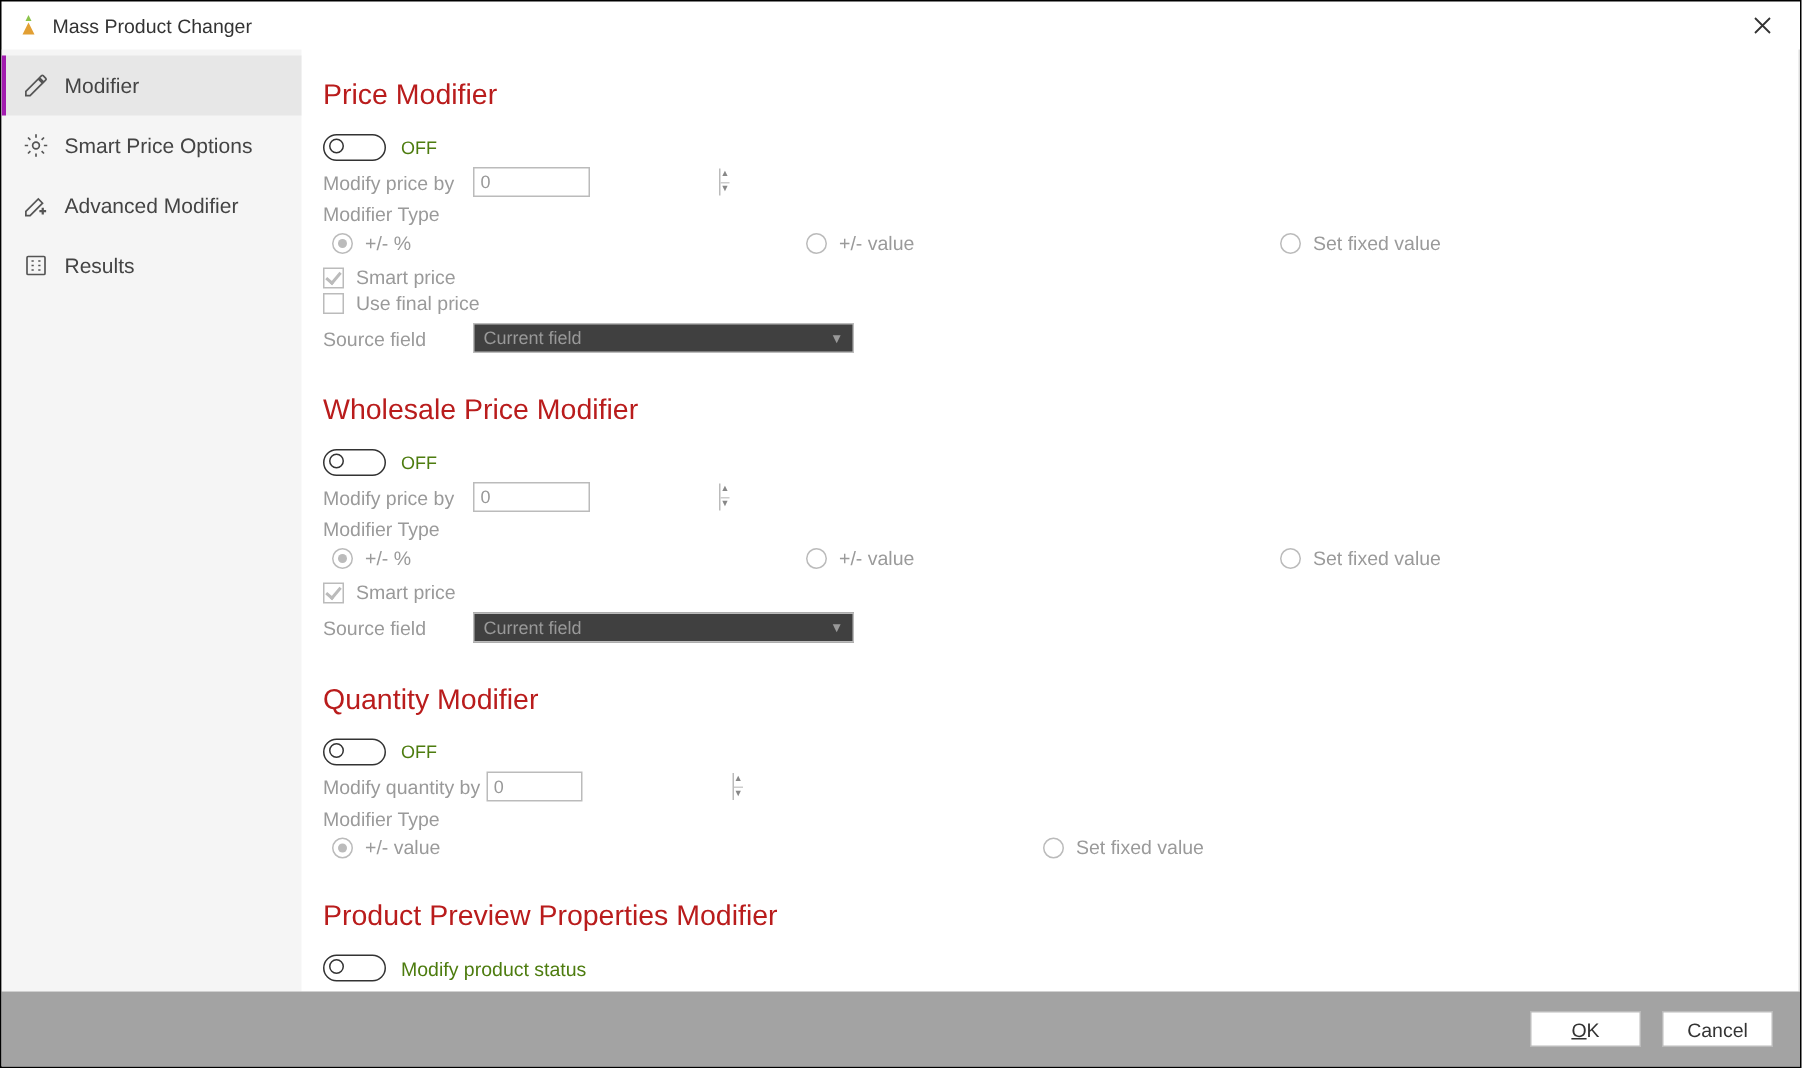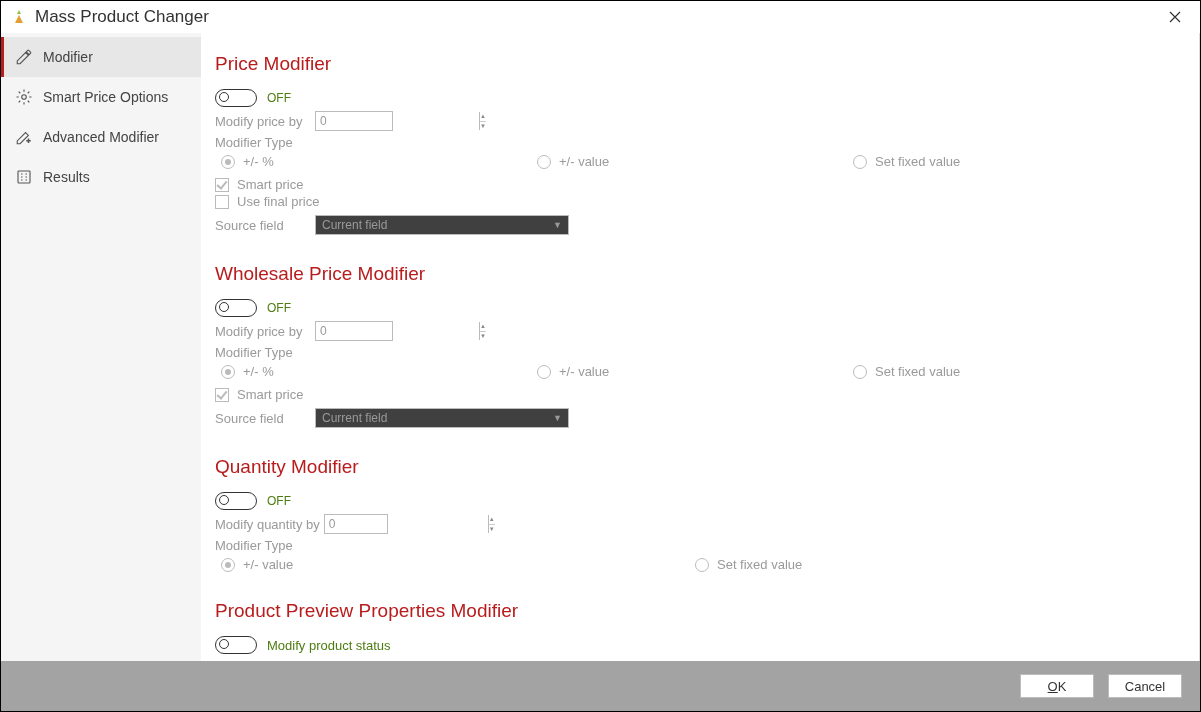--- a/index.html
+++ b/index.html
@@ -3,28 +3,28 @@
 <meta charset="utf-8">
 <style>
   * { box-sizing: border-box; }
   html, body { margin: 0; padding: 0; font-family: "Segoe UI", Tahoma, sans-serif; font-size: 13px; color: #333; background: #fff; }
   body { width: 1201px; height: 712px; border: 1px solid #000; position: relative; overflow: hidden; }
 
   
   .titlebar { height: 32px; display: flex; align-items: center; padding: 0 10px; border-bottom: 0; }
   .titlebar-icon { width: 16px; height: 16px; margin-right: 8px; position: relative; }
   .titlebar-icon svg { width: 16px; height: 16px; }
-  .titlebar-title { flex: 1; font-size: 17px; color: #333; }
+  .titlebar-title { flex: 1; font-size: 13px; color: #333; }
   .titlebar-close { width: 30px; height: 30px; display: flex; align-items: center; justify-content: center; cursor: pointer; color: #333; }
 
   
   .main { display: flex; height: calc(712px - 32px - 50px - 2px); }
   .sidebar { width: 200px; background: #f5f5f5; padding-top: 4px; }
   .sidebar-item { height: 40px; display: flex; align-items: center; padding: 0 14px; gap: 10px; cursor: pointer; color: #444; font-size: 14px; }
-  .sidebar-item.selected { background: #e7e7e7; border-left: 3px solid #b91c1c; padding-left: 11px; }
+  .sidebar-item.selected { background: #e7e7e7; border-left: 3px solid #a21caf; padding-left: 11px; }
   .sidebar-icon { width: 18px; height: 18px; display: inline-flex; align-items: center; justify-content: center; }
   .sidebar-icon svg { width: 18px; height: 18px; stroke: #555; fill: none; stroke-width: 1.5; }
   .content { flex: 1; overflow-y: auto; padding: 10px 30px 20px 14px; border-right: 1px solid #ddd; margin-right: 0; }
   .content::-webkit-scrollbar { width: 6px; }
   .content::-webkit-scrollbar-thumb { background: #bbb; border-radius: 3px; }
 
   
   .section-title { font-size: 19px; font-weight: 400; color: #b91c1c; margin: 10px 0 14px 0; }
   .section { margin-bottom: 28px; }
 

